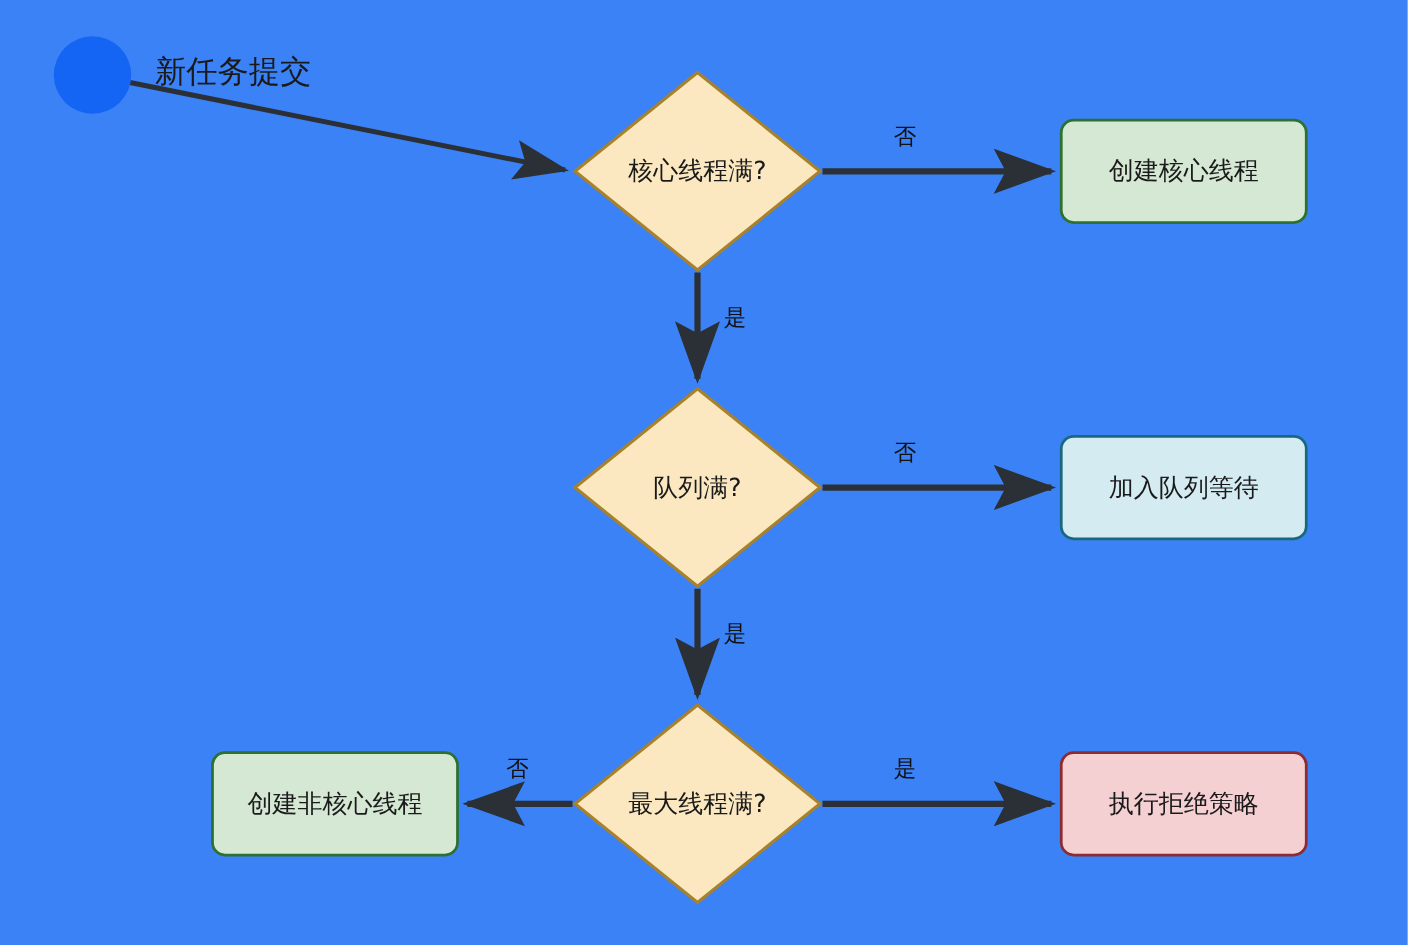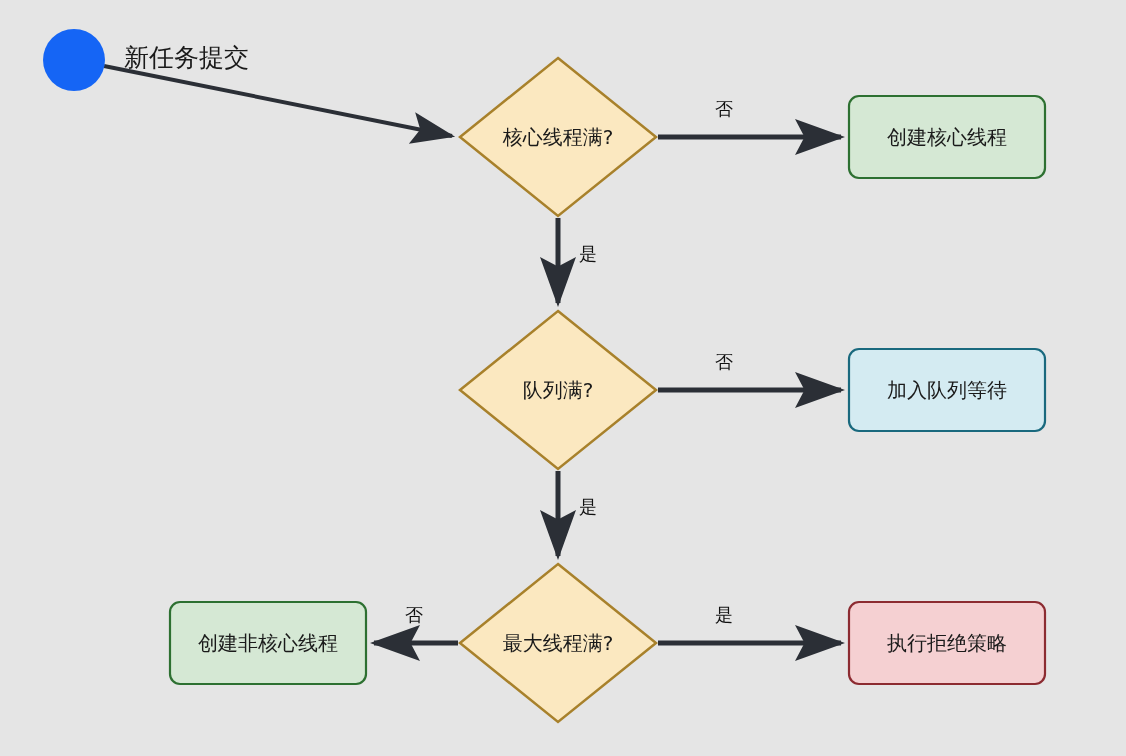--- a/index.html
+++ b/index.html
@@ -11,21 +11,21 @@
     width: 1126px;
     height: 756px;
     background: #f7f8fa;
     font-family: "DejaVu Sans", "Liberation Sans", sans-serif;
     overflow: hidden;
   }
   #canvas {
     position: relative;
     width: 1126px;
     height: 756px;
-    background: #e5e5e5;
+    background: #3b82f6;
   }
   svg.flow {
     position: absolute;
     top: 0;
     left: 0;
     width: 1126px;
     height: 756px;
     display: block;
   }
   .node-text {

